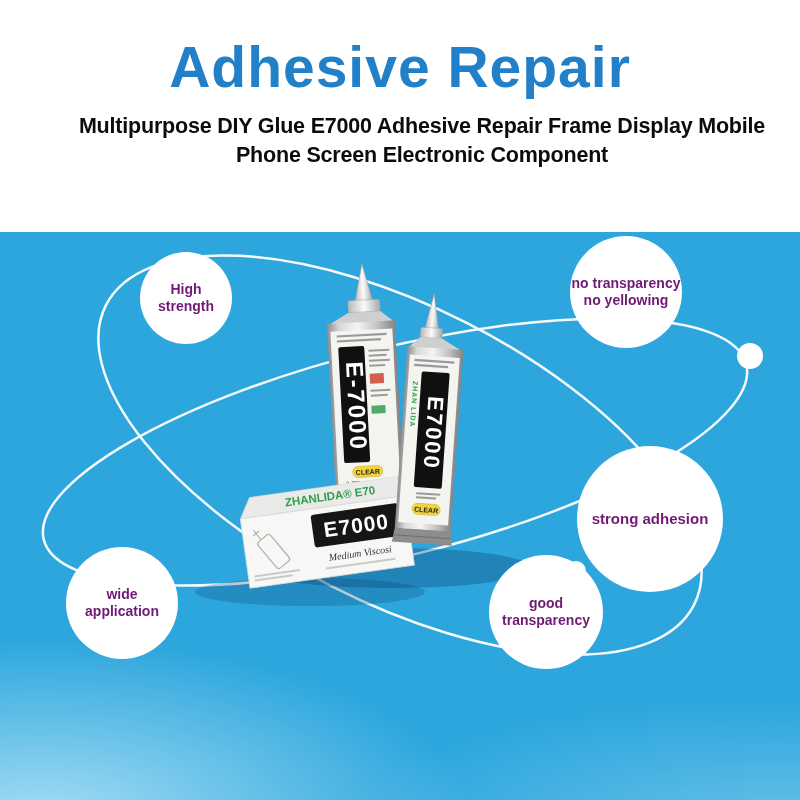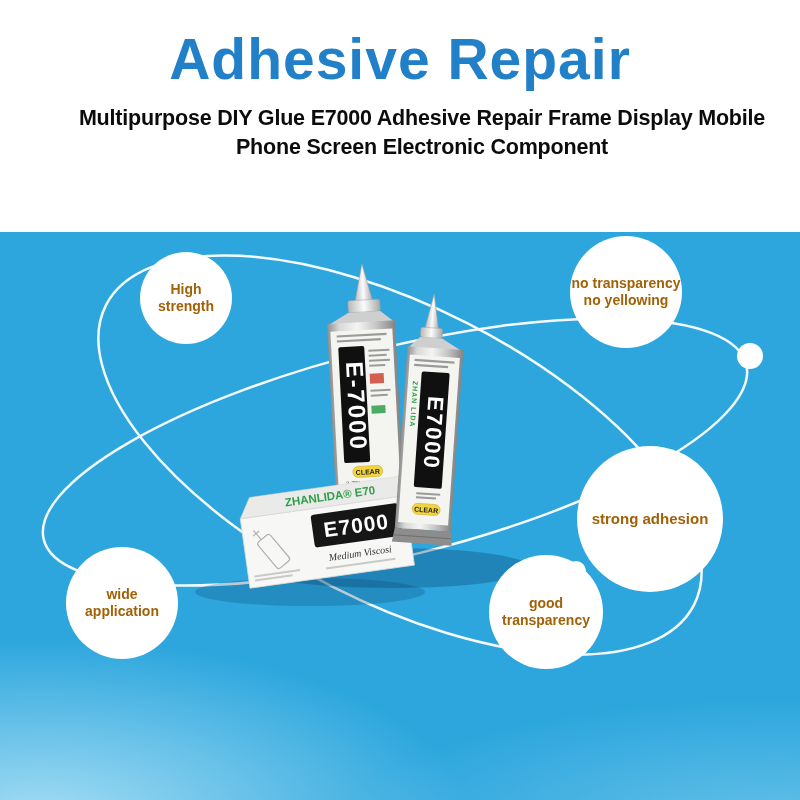--- a/index.html
+++ b/index.html
@@ -3,21 +3,21 @@
 <meta charset="utf-8">
 <style>
   * { margin:0; padding:0; box-sizing:border-box; }
   html, body { width:800px; height:800px; }
   body { font-family:"Liberation Sans", sans-serif; background:#fff; }
 
   .page { position:relative; width:800px; height:800px; overflow:hidden; background:#fff; }
 
   .hero { position:absolute; top:0; left:0; width:800px; height:232px; background:#ffffff; text-align:center; z-index:1; }
   .hero h1 {
-    padding-top:26px;
+    padding-top:34px;
     font-size:57px;
     font-weight:800;
     letter-spacing:1px;
     color:var(--title-blue, #2180c8);
   }
   .sub { margin-top:12px; font-size:21.5px; font-weight:700; color:#0c0c0c; line-height:29px; letter-spacing:-0.2px;padding-left:44px; }
   .sub .line { display:block; white-space:nowrap; }
 
   .stage {
     position:absolute; top:232px; left:0; right:0; bottom:0; z-index:1;
@@ -26,21 +26,21 @@
       radial-gradient(130% 55% at 97% 105%, rgba(140,210,240,0.6) 0%, rgba(140,210,240,0) 42%),
       var(--background-blue, #2ca6dd);
   }
 
   .art { position:absolute; top:0; left:0; width:800px; height:800px; z-index:2; pointer-events:none; }
 
   .bubble {
     position:absolute; z-index:3;
     background:#ffffff; border-radius:50%;
     display:flex; align-items:center; justify-content:center;
-    text-align:center; color:#a16207;
+    text-align:center; color:#701a75;
     font-weight:700; font-size:14px; line-height:1.25;
   }
   .bubble .txt span { display:block; }
 </style>
 </head>
 <body>
 
 <div class="page">
 
   <header class="hero">

